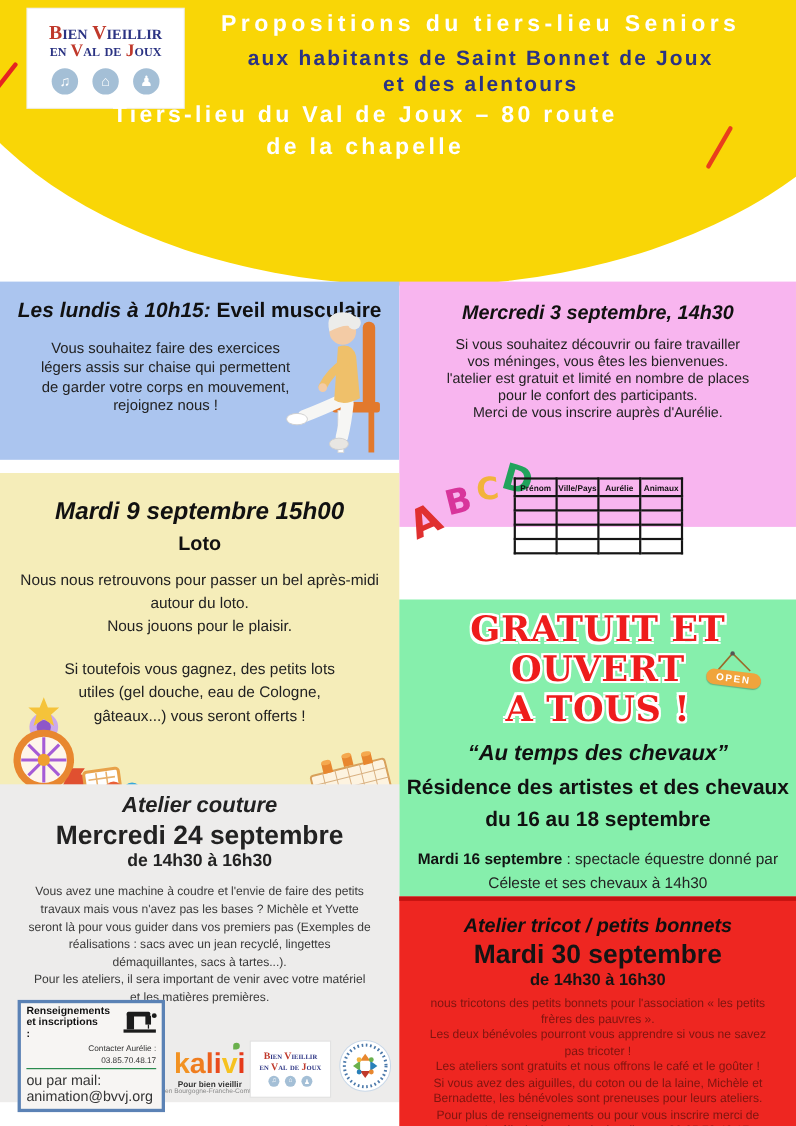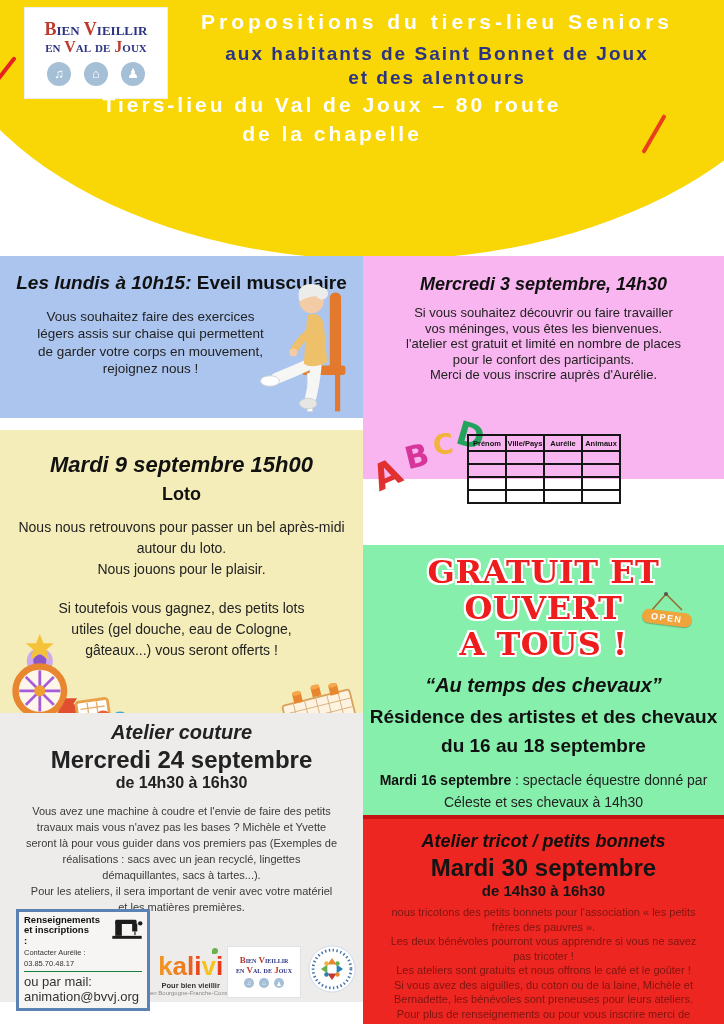--- a/index.html
+++ b/index.html
@@ -95,21 +95,21 @@
   .card-gray{left:0;top:713px;width:363px;height:289px;background:#edeceb;}
   .card-gray .title{margin-top:8px;font-size:20px;color:#222;}
   .card-gray .date{margin-top:2px;font-weight:bold;font-size:24px;color:#222;}
   .card-gray .time{font-weight:bold;font-size:16px;color:#222;}
   .card-gray .body{margin-top:12px;padding:0 6px;font-size:11px;line-height:1.45;color:#3a3a3a;}
 
   .info-box{position:absolute;left:16px;top:196px;width:118px;background:#f7f5f3;
             border:3px solid #5b82b5;text-align:left;padding:3px 5px 4px;}
   .info-box .ib-title{font-weight:bold;font-size:9.5px;line-height:1.1;color:#111;white-space:pre-line;width:70px;}
   .sew-icon{position:absolute;right:3px;top:4px;}
-  .info-box .ib-line{font-size:7.5px;color:#333;margin-top:2px;line-height:1.2;}
+  .info-box .ib-line{font-size:7.5px;color:#333;margin-top:2px;line-height:1.2;text-align:right;}
   .info-box .ib-mail{border-top:1px solid #15803d;margin-top:3px;padding-top:2px;font-size:13px;color:#333;}
 
   .kalivi{position:absolute;left:150px;top:240px;text-align:center;}
   .kalivi .k-word{font-weight:bold;font-size:26px;letter-spacing:0;line-height:1;}
   .k1{color:#f29222;} .k2{color:#ef7d1f;} .k3{color:#ec601d;} .k4{color:#e94a1c;}
   .k5{color:#f6c21f;position:relative;} .k6{color:#e63a1a;}
   .k5::after{content:"";position:absolute;right:-2px;top:-3px;width:6px;height:6px;background:#6ab04c;border-radius:50% 50% 50% 0;}
   .kalivi .k-tag1{font-weight:bold;font-size:7.5px;color:#333;margin-top:2px;}
   .kalivi .k-tag2{font-size:6px;color:#888;}
 

